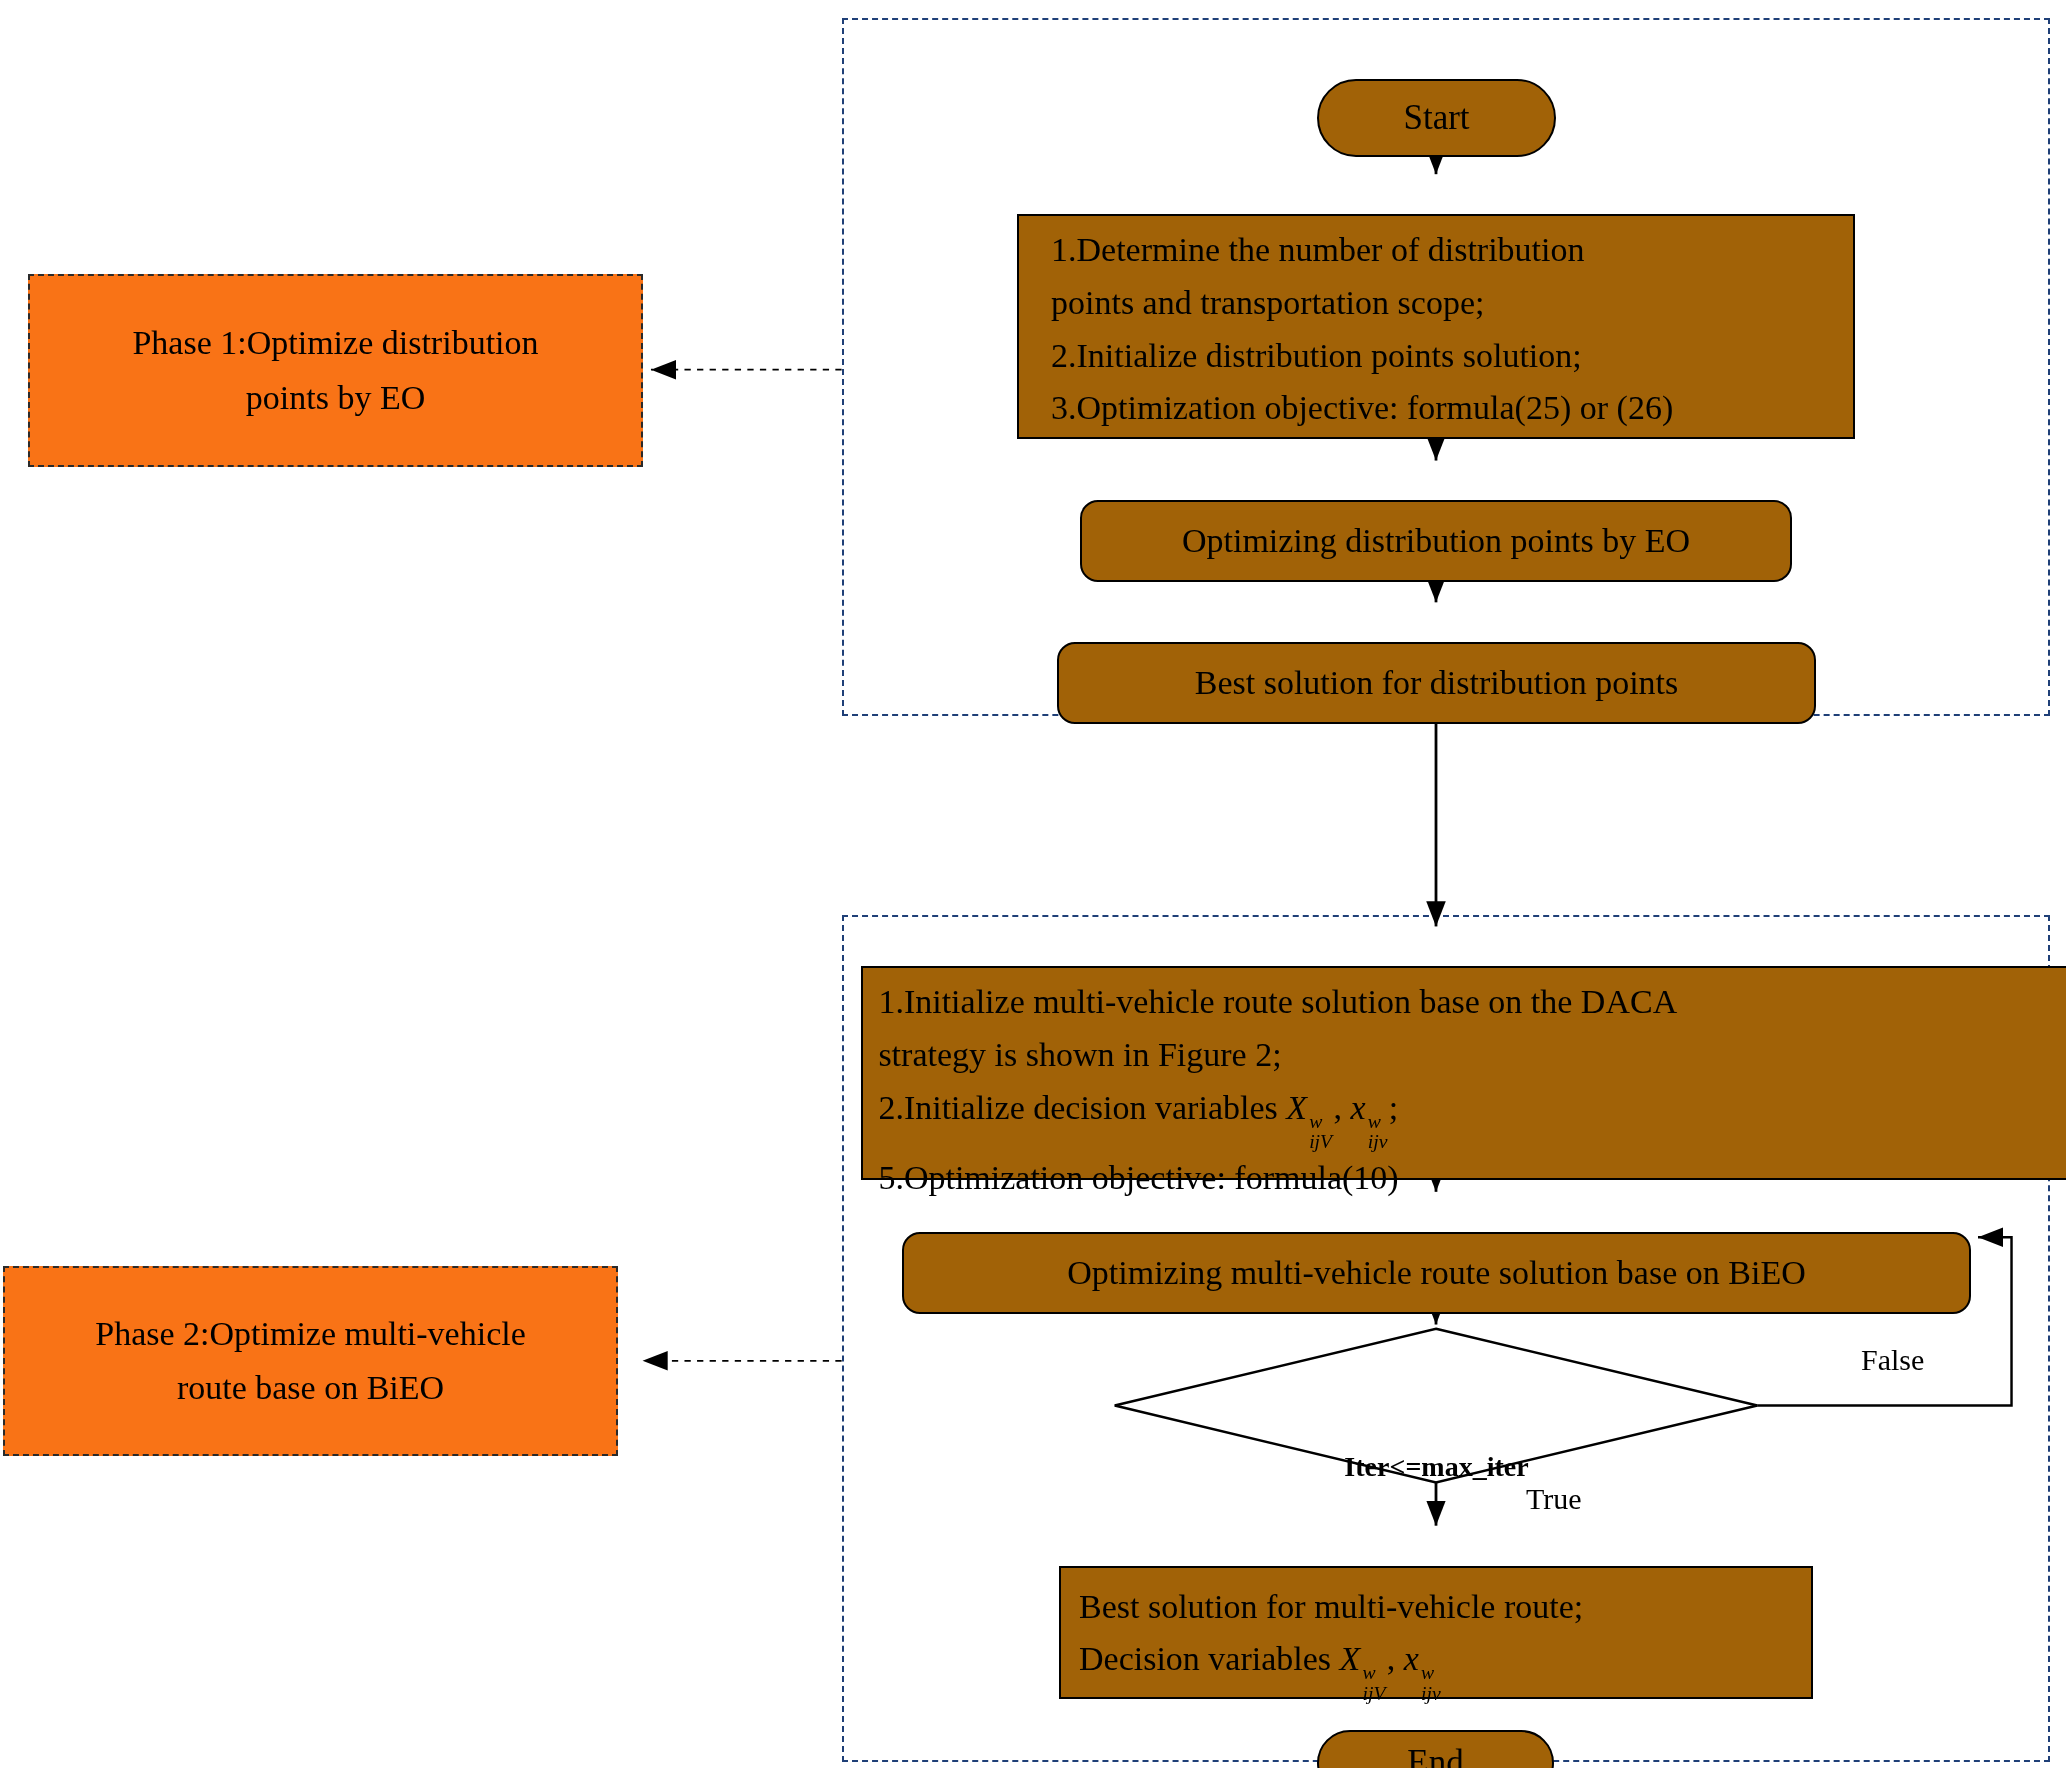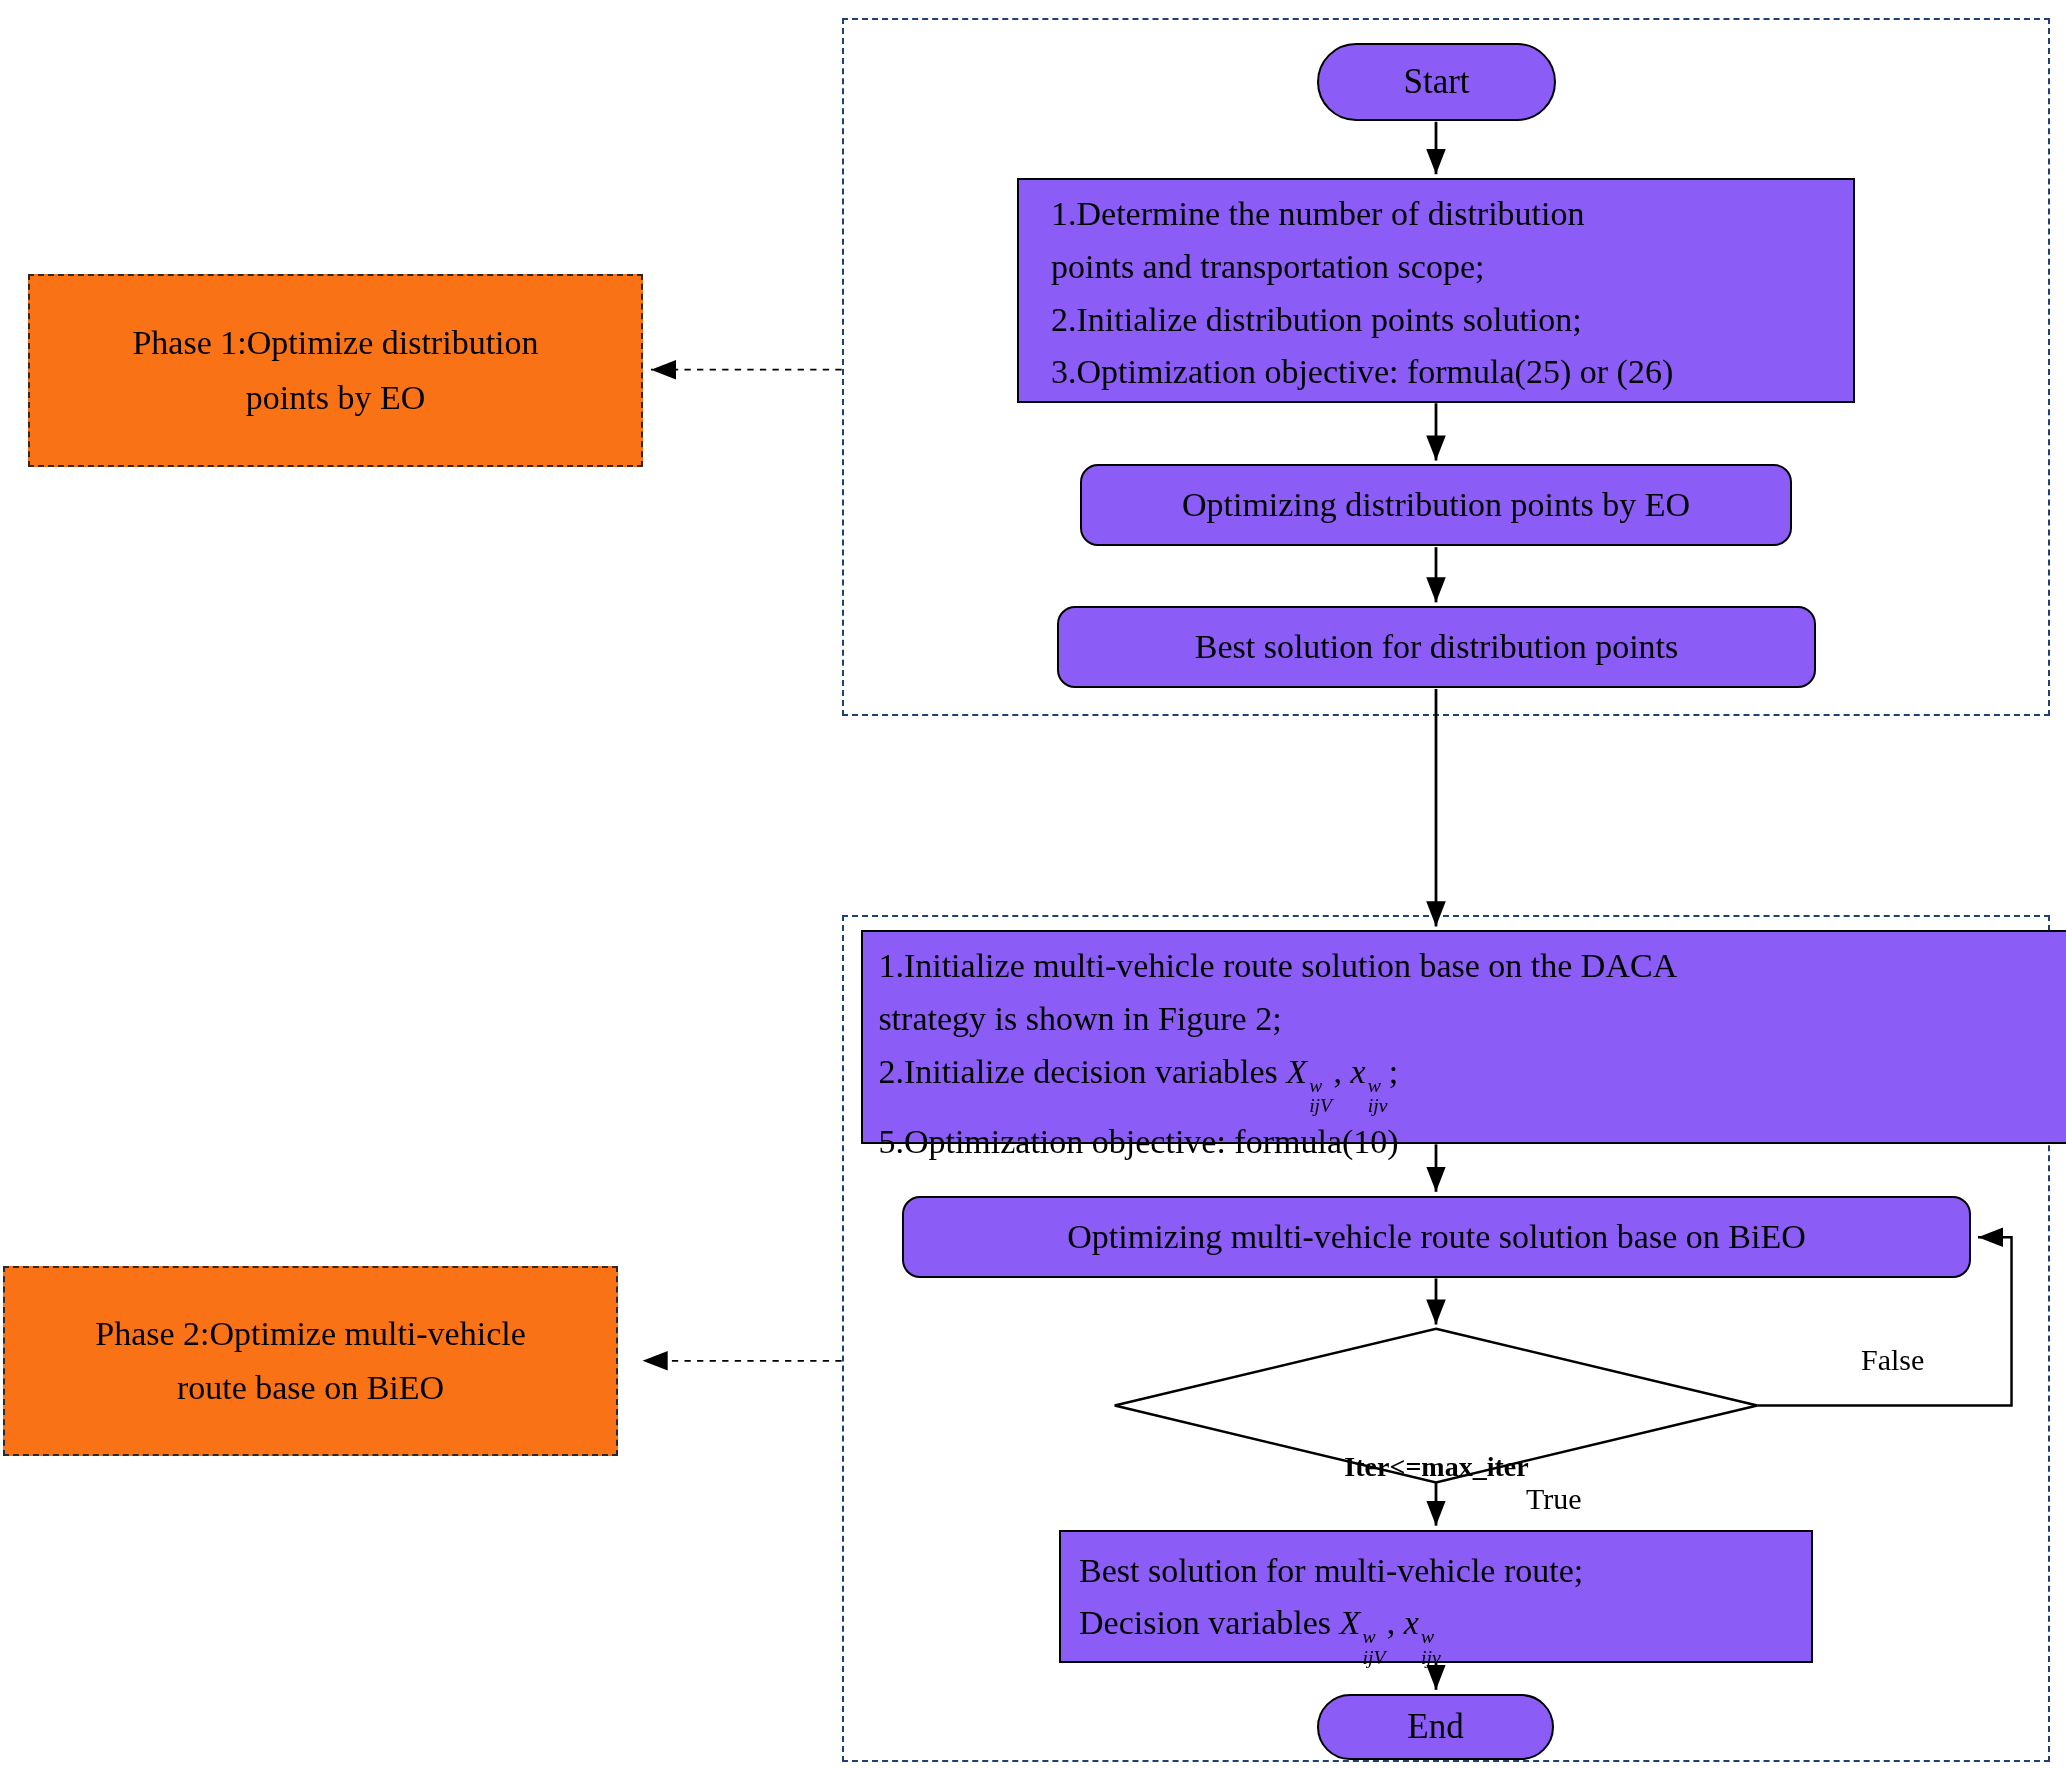--- a/index.html
+++ b/index.html
@@ -15,24 +15,25 @@
     border:2.8px dashed #1f3f77;
     background:transparent;
     box-sizing:border-box;
   }
   #phase1-container{left:842px;top:17.5px;width:1208px;height:698px;}
   #phase2-container{left:842px;top:915px;width:1208px;height:847px;}
   svg.connectors{position:absolute;left:0;top:0;width:2066px;height:1769px;pointer-events:none;}
   .node{
     position:absolute;
     border:2.1px solid #000;
-    background:#8b5cf6;
+    background:#a16207;
     box-sizing:border-box;
     font-size:34px;
     line-height:1.55;
+    margin-top:36px;
   }
   .terminal{
     border-radius:42px;
     display:flex;align-items:center;justify-content:center;
     font-size:35px;
   }
   #start-node{left:1317px;top:43px;width:239px;height:78px;}
   #end-node{left:1317px;top:1694px;width:237px;height:66px;border-radius:34px;}
   .center-box{display:flex;align-items:center;justify-content:center;text-align:center;border-radius:18px;}
   .steps-box{padding:8.4px 15.4px;text-align:left;}

